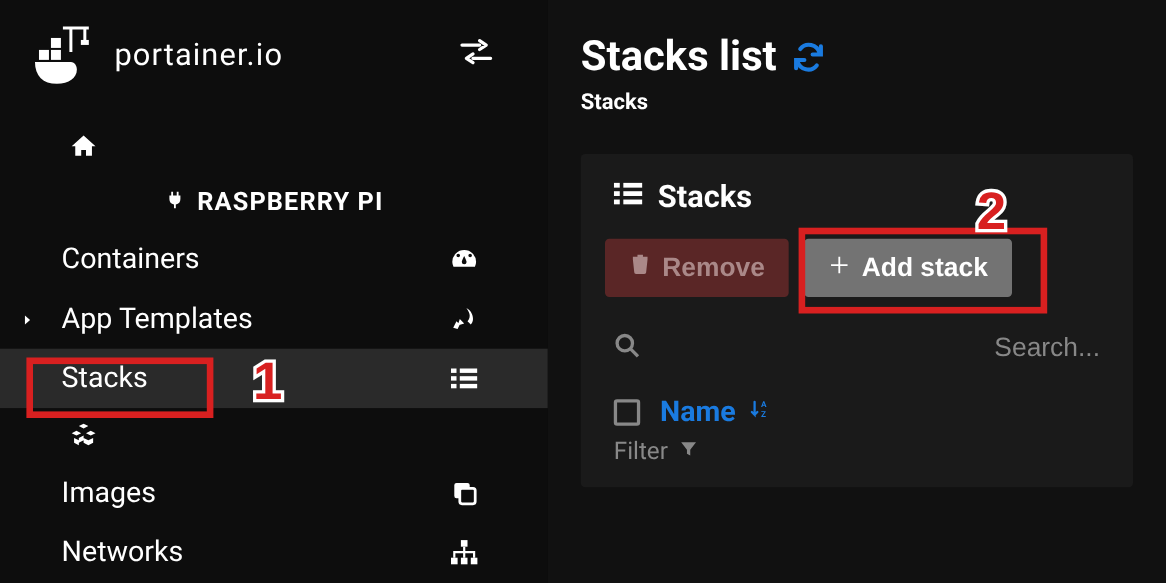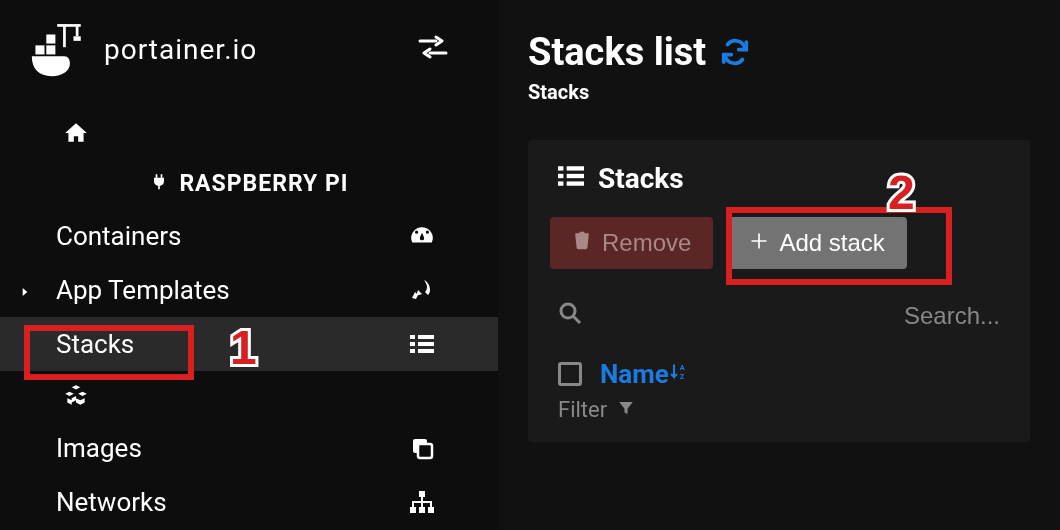--- a/index.html
+++ b/index.html
@@ -128,21 +128,21 @@
       gap: 14px;
       padding: 6px 22px 18px 22px;
       position: relative;
     }
     .btn {
       display: inline-flex;
       align-items: center;
       gap: 10px;
       padding: 12px 22px;
       font-size: 24px;
-      font-weight: 400;
+      font-weight: 700;
       border: none;
       border-radius: 4px;
       cursor: pointer;
       color: #fff;
     }
     .btn-remove {
       background: #5a2626;
       color: #a88;
     }
     .btn-add {
@@ -182,21 +182,21 @@
       height: 24px;
       border: 3px solid #888;
       border-radius: 3px;
     }
     .col-name {
       color: #1a7be0;
       font-size: 26px;
       font-weight: 700;
       display: flex;
       align-items: center;
-      gap: 0;
+      gap: 12px;
     }
     .filter-row {
       padding: 4px 30px 20px 30px;
       display: flex;
       align-items: center;
       gap: 10px;
       color: #888;
       font-size: 22px;
     }
   </style>

